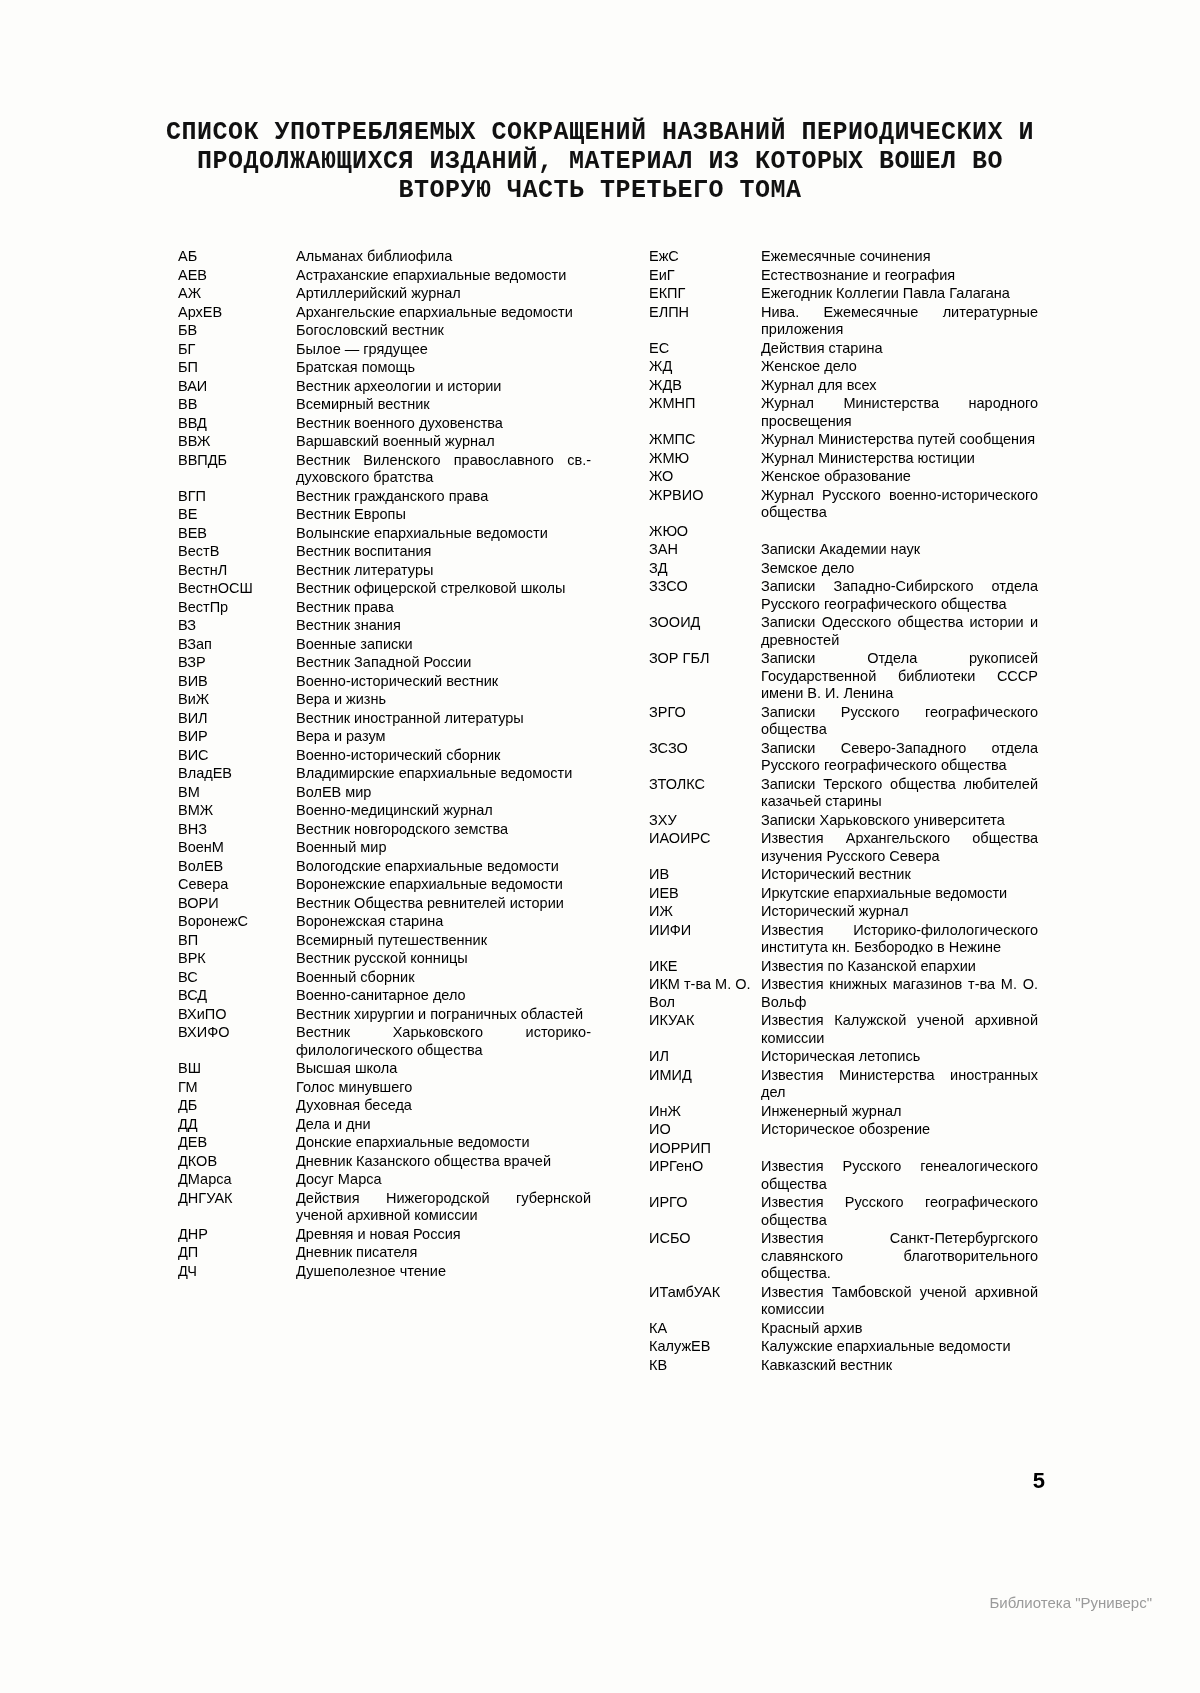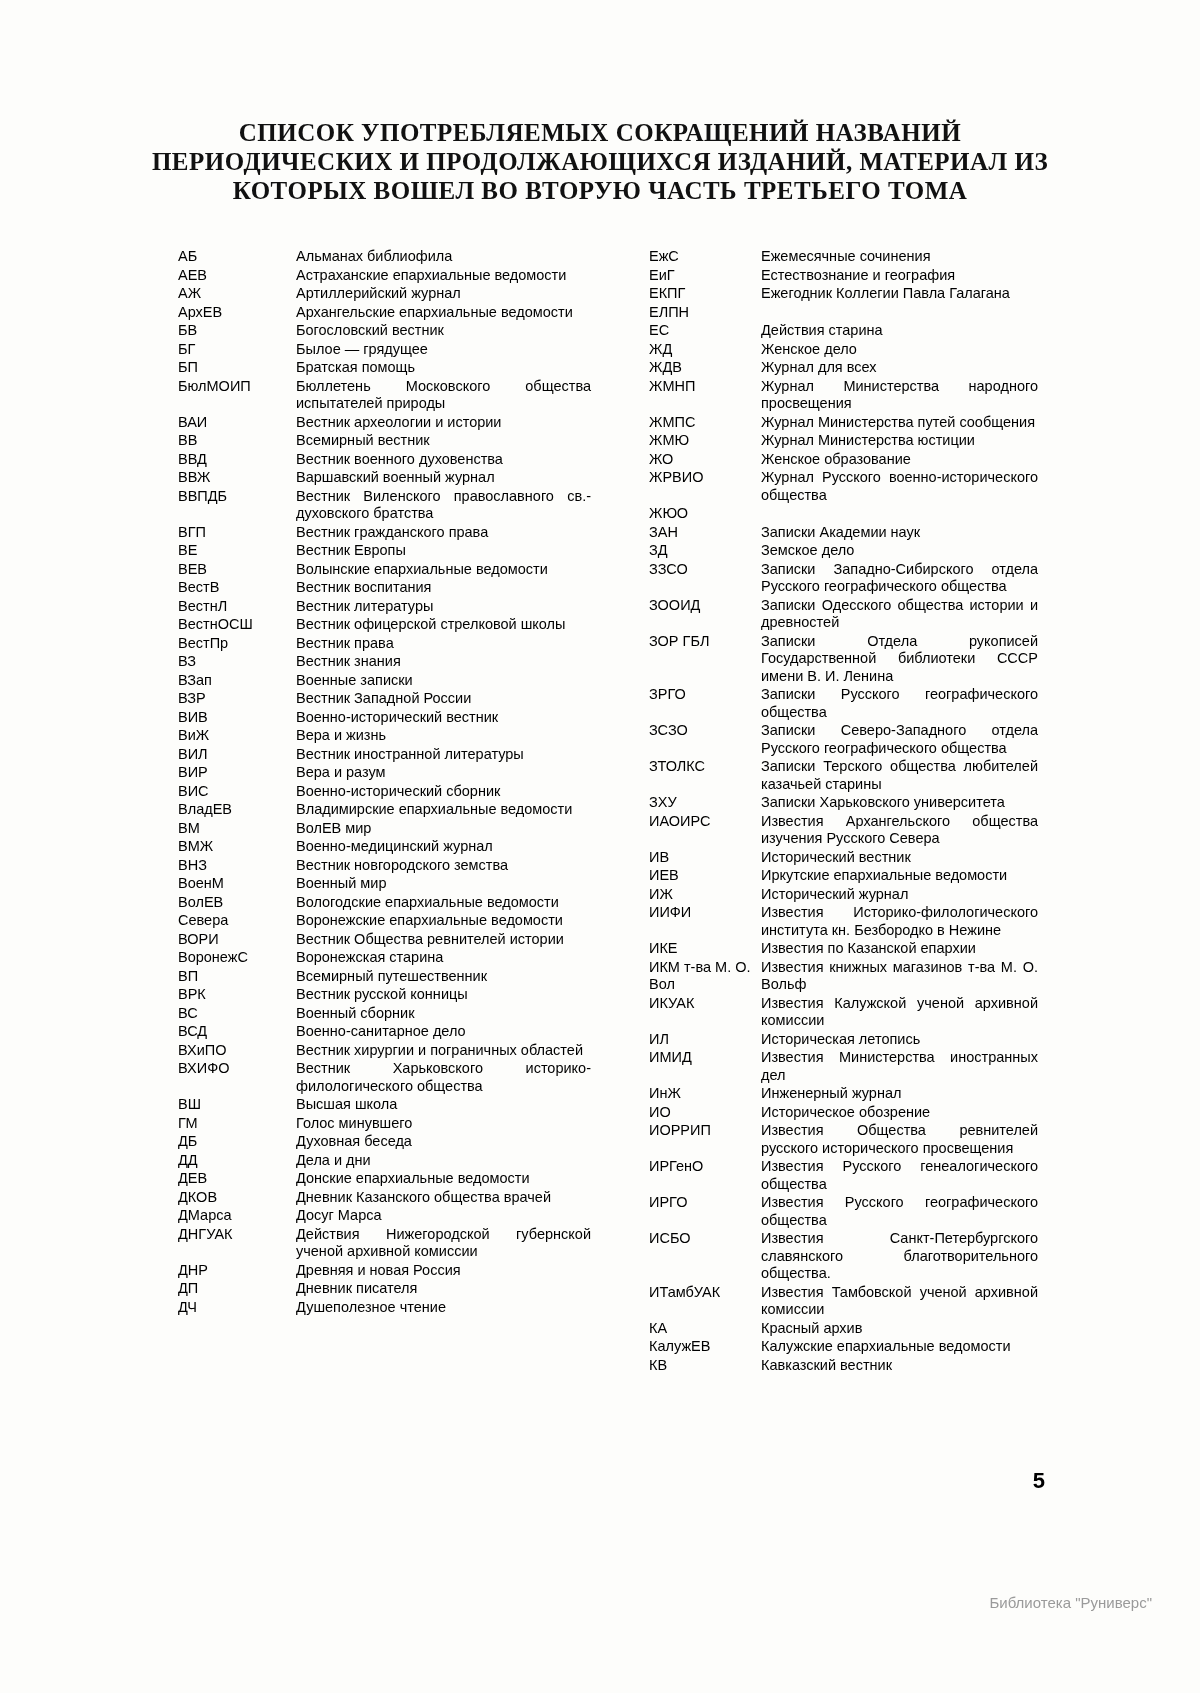--- a/index.html
+++ b/index.html
@@ -21,21 +21,21 @@
     height: 1693px;
     background: #fdfdfb;
     overflow: hidden;
   }
   .title {
     position: absolute;
     left: 150px;
     top: 118px;
     width: 900px;
     text-align: center;
-    font-family: Liberation Serif, serif;
+    font-family: Liberation Mono, monospace;
     font-weight: bold;
     font-size: 25px;
     line-height: 29px;
     letter-spacing: 0.5px;
     color: #111;
   }
   .columns {
     position: absolute;
     left: 178px;
     top: 248px;
@@ -126,24 +126,20 @@
         </div>
       <div class="entry">
           <span class="abbr">БГ</span>
           <span class="desc">Былое — грядущее</span>
         </div>
       <div class="entry">
           <span class="abbr">БП</span>
           <span class="desc">Братская помощь</span>
         </div>
       <div class="entry">
-          <span class="abbr">БюлМОИП</span>
-          <span class="desc">Бюллетень Московского об­щества испытателей приро­ды</span>
-        </div>
-      <div class="entry">
           <span class="abbr">ВАИ</span>
           <span class="desc">Вестник археологии и исто­рии</span>
         </div>
       <div class="entry">
           <span class="abbr">ВВ</span>
           <span class="desc">Всемирный вестник</span>
         </div>
       <div class="entry">
           <span class="abbr">ВВД</span>
           <span class="desc">Вестник военного духовенст­ва</span>
@@ -330,20 +326,21 @@
       <div class="entry">
           <span class="abbr">ЕиГ</span>
           <span class="desc">Естествознание и география</span>
         </div>
       <div class="entry">
           <span class="abbr">ЕКПГ</span>
           <span class="desc">Ежегодник Коллегии Павла Галагана</span>
         </div>
       <div class="entry">
           <span class="abbr">ЕЛПН</span>
+          <span class="desc">Нива. Ежемесячные литера­турные приложения</span>
         </div>
       <div class="entry">
           <span class="abbr">ЕС</span>
           <span class="desc">Действия старина</span>
         </div>
       <div class="entry">
           <span class="abbr">ЖД</span>
           <span class="desc">Женское дело</span>
         </div>
       <div class="entry">
@@ -452,21 +449,20 @@
       <div class="entry">
           <span class="abbr">ИнЖ</span>
           <span class="desc">Инженерный журнал</span>
         </div>
       <div class="entry">
           <span class="abbr">ИО</span>
           <span class="desc">Историческое обозрение</span>
         </div>
       <div class="entry">
           <span class="abbr">ИОРРИП</span>
-          <span class="desc">Известия Общества ревни­телей русского исторического просвещения</span>
         </div>
       <div class="entry">
           <span class="abbr">ИРГенО</span>
           <span class="desc">Известия Русского генеало­гического общества</span>
         </div>
       <div class="entry">
           <span class="abbr">ИРГО</span>
           <span class="desc">Известия Русского географи­ческого общества</span>
         </div>
       <div class="entry">

